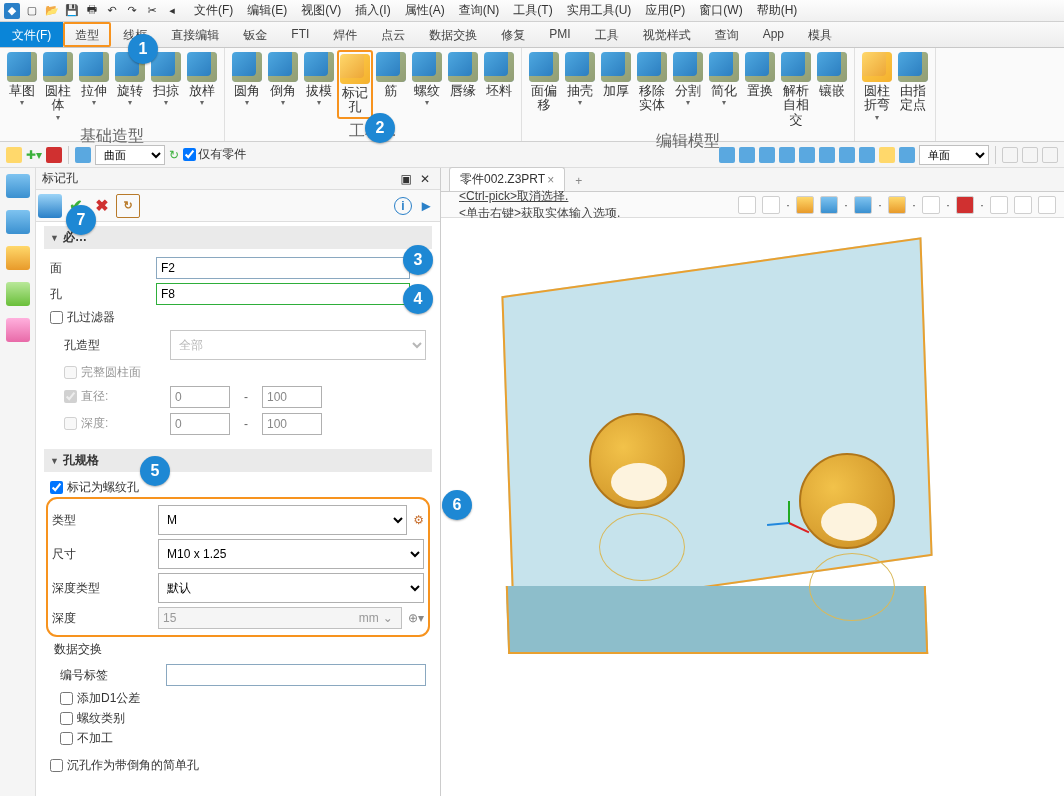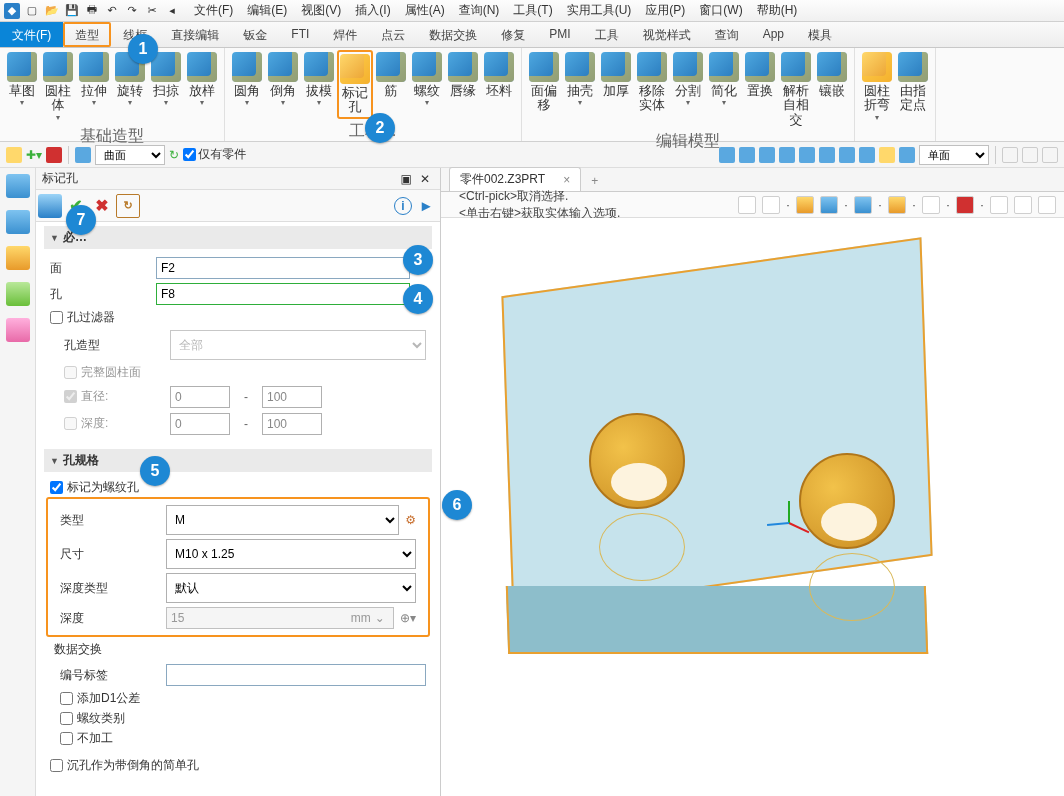--- a/index.html
+++ b/index.html
@@ -61,31 +61,31 @@
 .frow { display:flex; align-items:center; margin:4px 0; gap:6px; }
 .flabel { width:100px; color:#333; }
 .finput { flex:1; height:22px; border:1px solid #8aa8c0; padding:0 4px; background:#fff; }
 .finput.green { border:1.5px solid #2eae3a; }
 .fselect { flex:1; height:30px; border:1px solid #b0b0b0; background:#fff; padding:0 4px; font-size:12px; }
 .spin { width:60px; height:22px; border:1px solid #b0b0b0; display:flex; align-items:center; padding:0 4px; background:#fff; color:#888; }
 .dash { padding:0 8px; color:#666; }
 .chk { display:flex; align-items:center; gap:4px; margin:3px 0; }
 .chk input { width:13px; height:13px; }
 .muted { color:#999; }
-.hlbox { border:2px solid #f7931e; border-radius:3px; padding:2px 12px; margin:-2px -4px; }
+.hlbox { border:2px solid #f7931e; border-radius:11px; padding:2px 4px; margin:-2px -4px; }
 
 
 .viewport { flex:1; background:#fff; display:flex; flex-direction:column; }
 .vtabs { height:24px; border-bottom:1px solid #ccc; display:flex; align-items:flex-end; padding-left:8px; gap:4px; background:#f5f5f5; }
-.vtab { padding:3px 10px; background:#fff; border:1px solid #ccc; border-bottom:none; border-radius:3px 3px 0 0; display:flex; align-items:center; gap:18px; font-size:11px; }
+.vtab { padding:3px 10px; background:#fff; border:1px solid #ccc; border-bottom:none; border-radius:3px 3px 0 0; display:flex; align-items:center; gap:2px; font-size:11px; }
 .vtab .close { color:#888; cursor:pointer; }
 .vtoolbar { height:26px; display:flex; align-items:center; gap:6px; padding:0 8px; border-bottom:1px solid #ddd; background:#fafafa;}
 .vtoolbar-right { margin-left:auto; display:flex; gap:6px; align-items:center; }
 .vti { width:18px; height:18px; border-radius:2px; border:1px solid #cfcfcf; background:#fff; }
-.vinfo { padding:4px 10px; font-size:11px; color:#444; }
+.vinfo { padding:4px 10px; font-size:11px; color:#444;text-decoration:underline; }
 .canvas { flex:1; position:relative; background:#fff; }
 
 
 .block-wrap { position:absolute; left:28px; top:40px; width:480px; height:460px; }
 .face-top { position:absolute; width:420px; height:320px; background:#c6e3ec; transform:skewY(-8deg) skewX(2deg); border:2px solid #e8a030; left:38px; top:8px; }
 .face-front { position:absolute; width:420px; height:68px; background:#8dbecb; left:38px; top:328px; transform:skewX(2deg); border:2px solid #e8a030; border-top:none; }
 .hole { position:absolute; width:96px; height:96px; background:radial-gradient(circle at 35% 35%,#f2c24a,#c88a20); border-radius:50%; border:2px solid #b0761a; }
 .hole-inner { position:absolute; width:56px; height:38px; background:#fdf3de; border-radius:50%; bottom:6px; left:20px; }
 .circ { position:absolute; width:86px; height:68px; border:1.5px solid #d9b95a; border-radius:50%; }
 .triad { position:absolute; width:40px; height:40px; left:300px; top:235px;}

